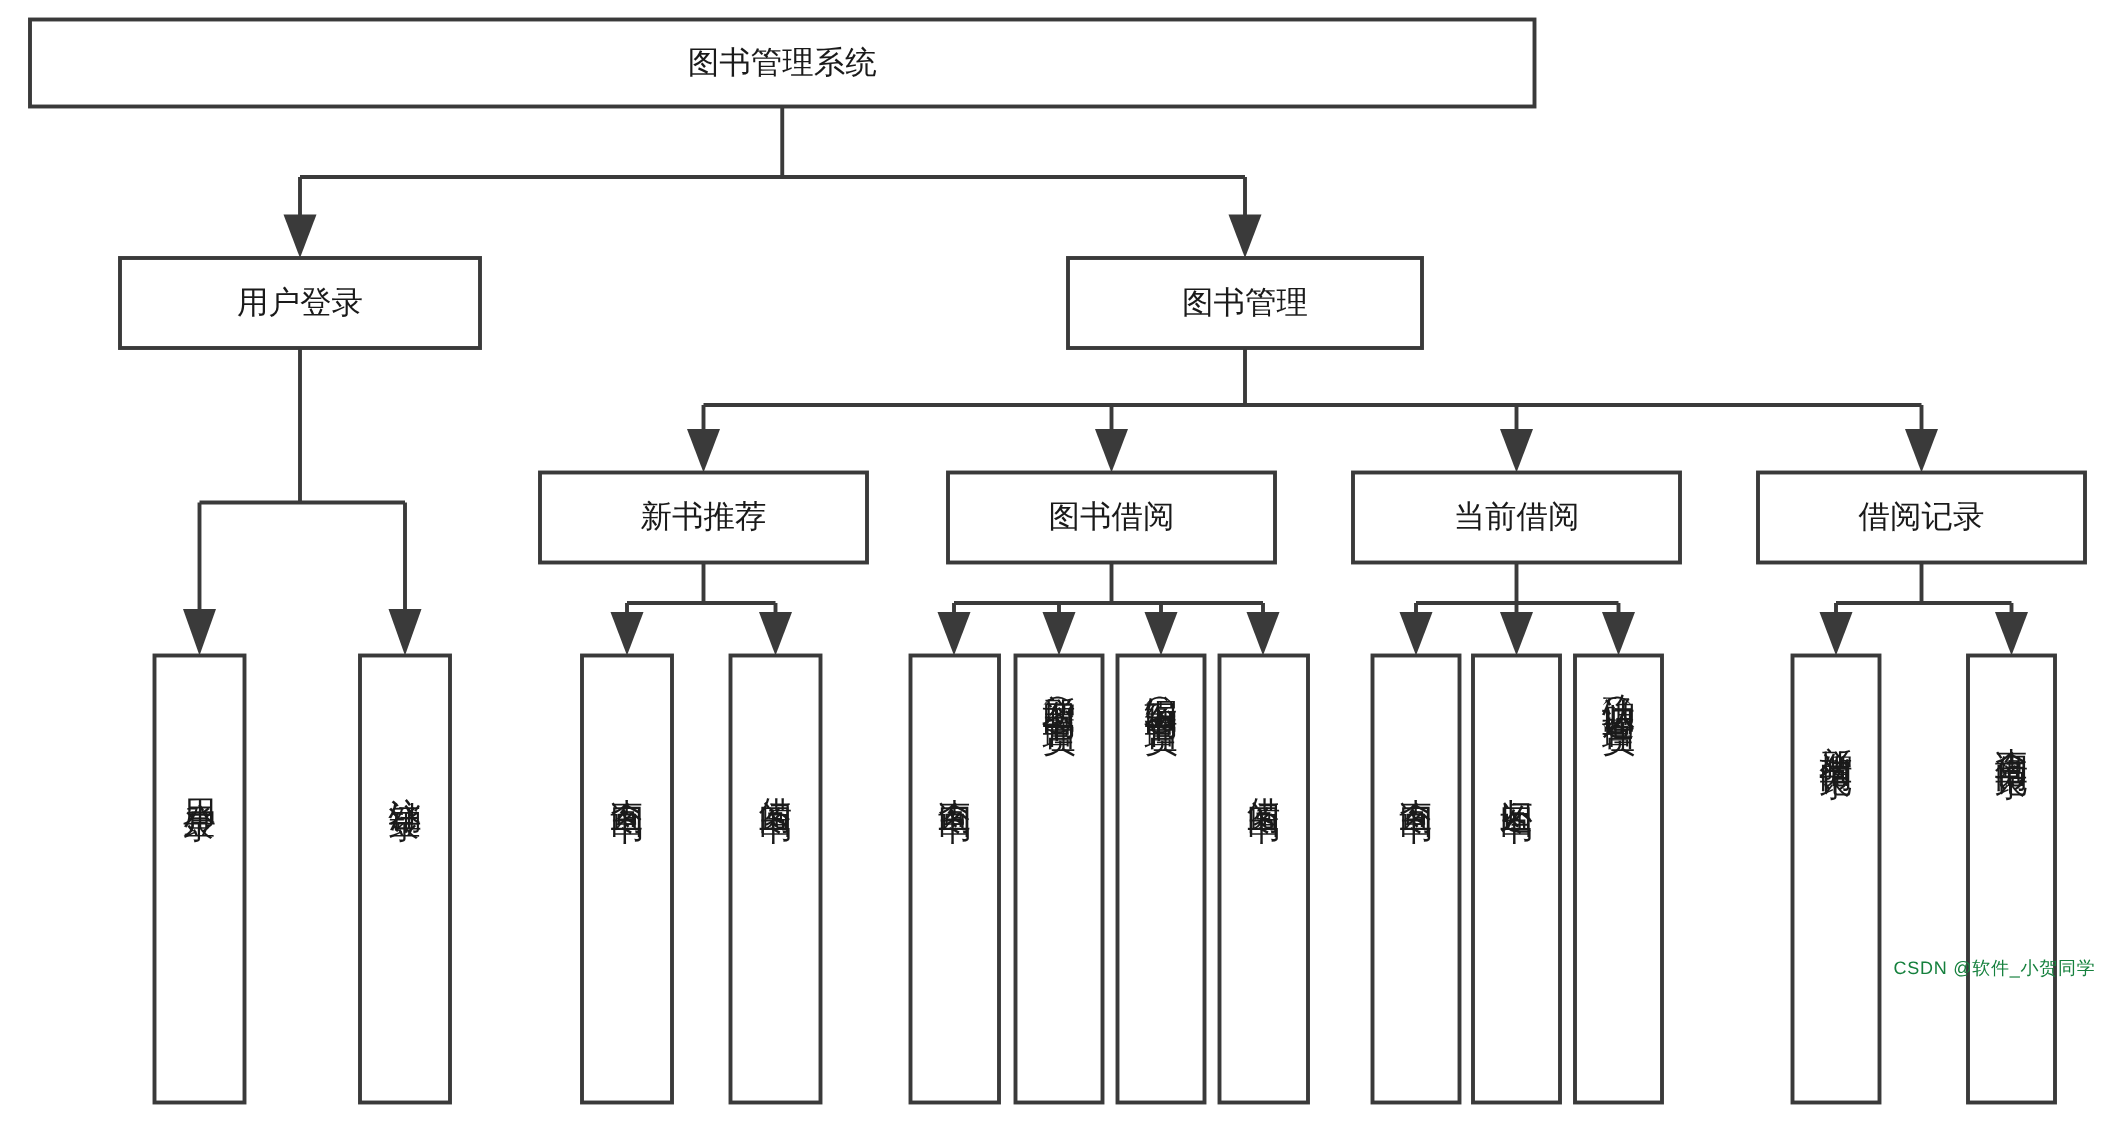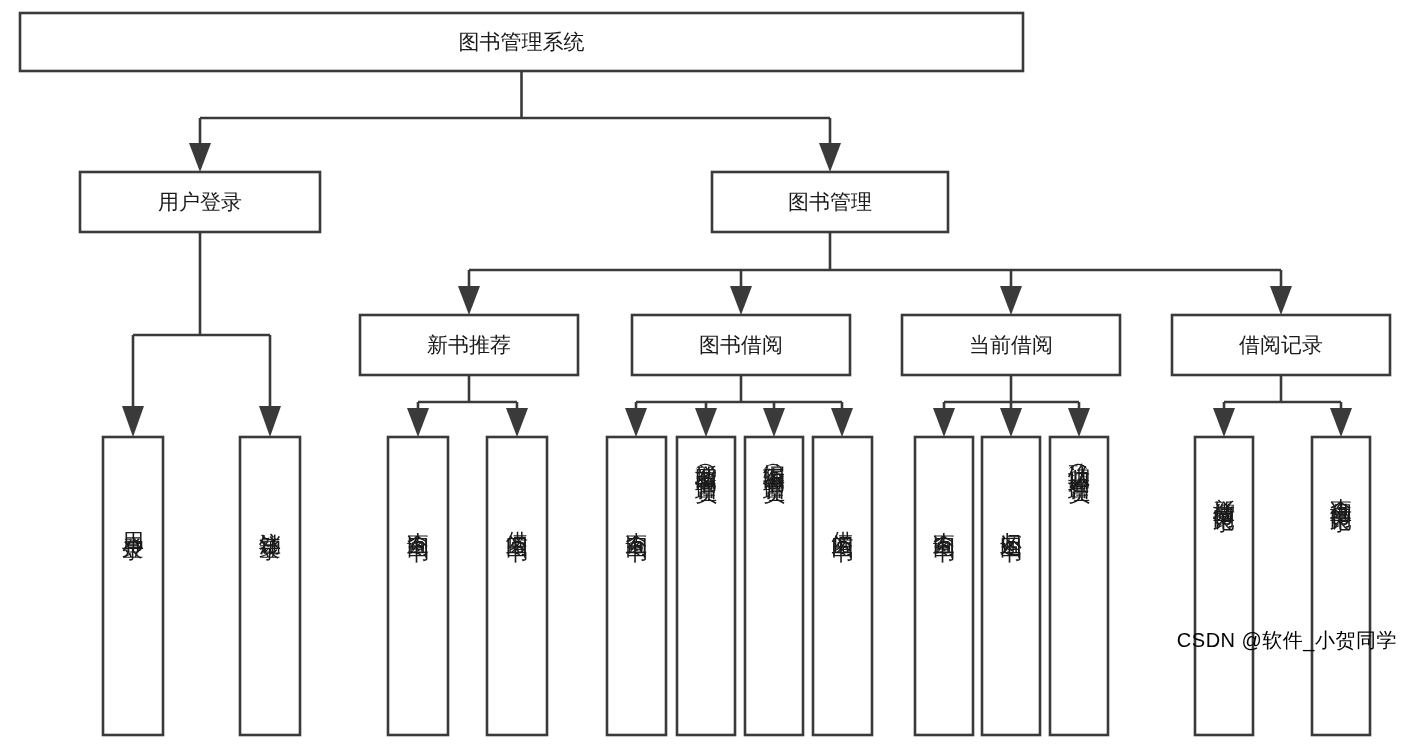--- a/index.html
+++ b/index.html
@@ -62,22 +62,22 @@
     line-height: 1;
     letter-spacing: 3px;
     color: #1a1a1a;
     white-space: nowrap;
   }
   #watermark {
     position: absolute;
     right: 8px;
     bottom: 6px;
     font-family: "Liberation Sans", "DejaVu Sans", sans-serif;
-    font-size: 20px;
-    color: #000000;
+    font-size: 12px;
+    color: #15803d;
     letter-spacing: 0.5px;
     white-space: nowrap;
   }
 </style>
 </head>
 <body>
 
 <div id="diagram-root">
 
   <svg id="flowchart" viewBox="0 0 1405 747">

